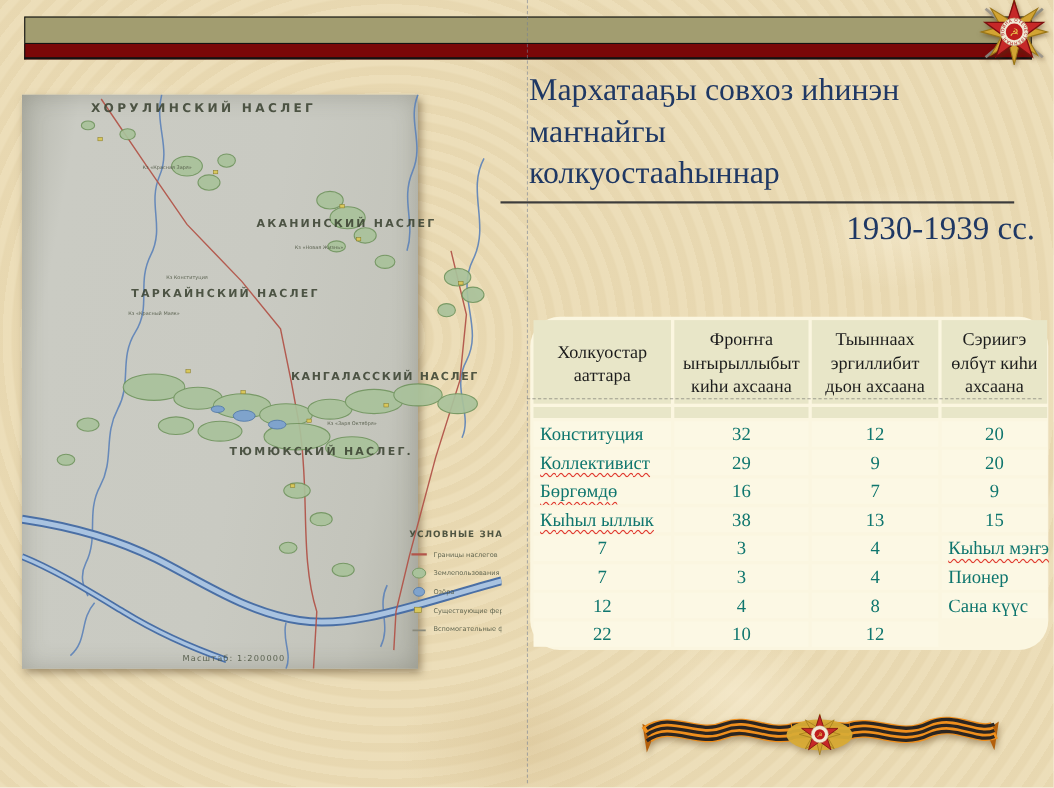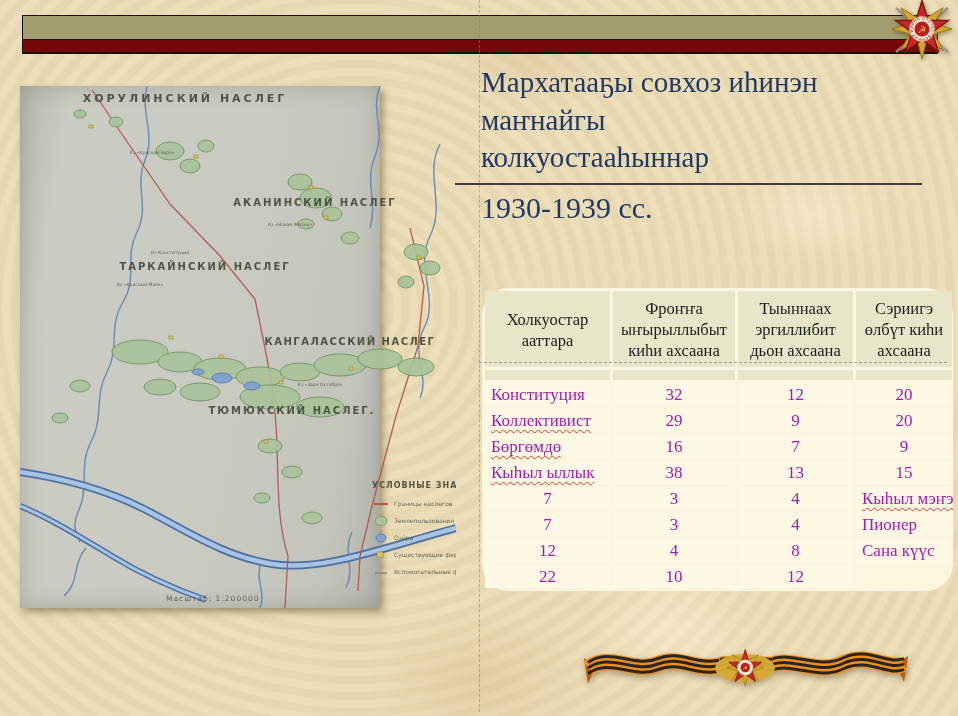--- a/index.html
+++ b/index.html
@@ -28,38 +28,38 @@
   .band-maroon { position:absolute; left:22px; top:40px; width:916px; height:14px;
                  background:#7a0708; border-left:1px solid #121212; border-right:1px solid #121212;
                  border-bottom:2px solid #121212; z-index:5; }
   .medal-top { position:absolute; left:890px; top:0; width:64px; height:60px; z-index:12;
                filter:drop-shadow(1px 2px 2px rgba(80,50,20,.5)); }
   
   .title-block { position:absolute; left:481px; top:64px; width:460px; text-align:left;
                  color:#1f3864; font-size:29px; line-height:1.30; z-index:20; }
   .title-sep { position:absolute; left:455px; top:183px; width:467px; height:0;
                border-top:2px solid #3c3c3c; z-index:20; }
-  .subtitle { position:absolute; left:481px; top:191px; width:460px; text-align:left;
+  .subtitle { position:absolute; left:481px; top:191px; width:460px; text-align:right;
               color:#1f3864; font-size:30px; z-index:20; }
   
   .map-photo { position:absolute; left:20px; top:86px; width:360px; height:522px; z-index:10;
                background:linear-gradient(100deg,#b7b8ae 0%,#cacbc3 12%,#c9cac2 55%,#c3c4bb 85%,#b5b6ac 100%);
                box-shadow:3px 4px 7px rgba(90,70,40,.5), inset 0 0 22px rgba(75,75,62,.28); }
   .map-photo svg { display:block; }
   .map-label { fill:#3c4433; font-family:"DejaVu Sans",sans-serif; font-weight:bold; opacity:.88; }
   .map-micro { fill:#4a523f; font-family:"DejaVu Sans",sans-serif; opacity:.85; }
   
   .tbl-wrap { position:absolute; left:482px; top:288px; width:471px; z-index:25;
               background:#fbf6e0; padding:3px;border-radius:27px; }
   .tbl-grid { display:grid; grid-template-columns:125px 122px 115px 96px; gap:3px; }
   .tbl-grid .th { background:#e8e6c8; color:#1c1c1c; font-size:16.5px; line-height:1.28;
                   text-align:center; padding:7px 4px 6px 4px; min-height:70px;
                   display:flex; align-items:center; justify-content:center; }
   .tbl-grid .sp { background:#e8e6c8; height:10px; }
-  .tbl-grid .td { background:#fcf8e4; color:#a21caf; font-size:17px; height:23px;
+  .tbl-grid .td { background:#fcf8e4; color:#0f766e; font-size:17px; height:23px;
                   line-height:23px; text-align:center; white-space:nowrap; }
   .tbl-grid .td.name { text-align:left; padding-left:6px; }
   .tbl-grid .td.sq { text-decoration:underline wavy #e03a2f 1px; text-underline-offset:3px; }
   
   .ribbon { position:absolute; left:582px; top:638px; width:328px; height:62px; z-index:15;
             filter:drop-shadow(1px 3px 3px rgba(100,70,30,.45)); }
 </style>
 </head>
 <body>
 

